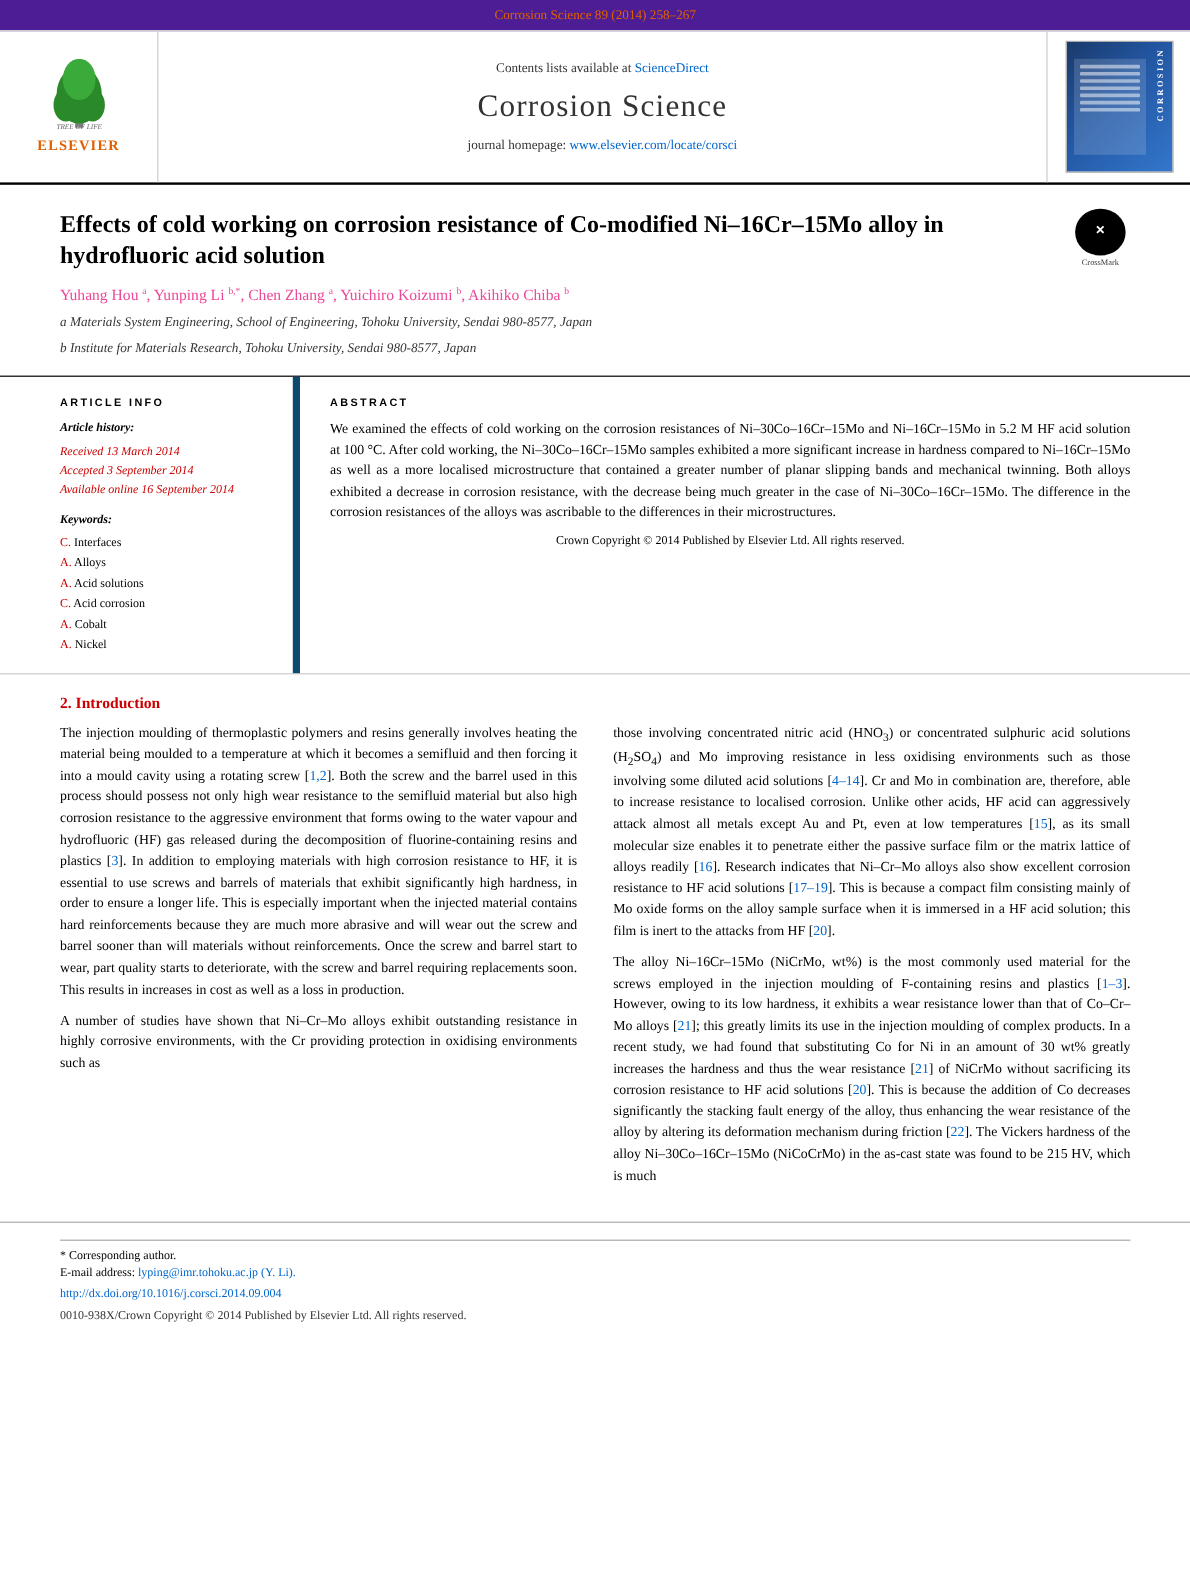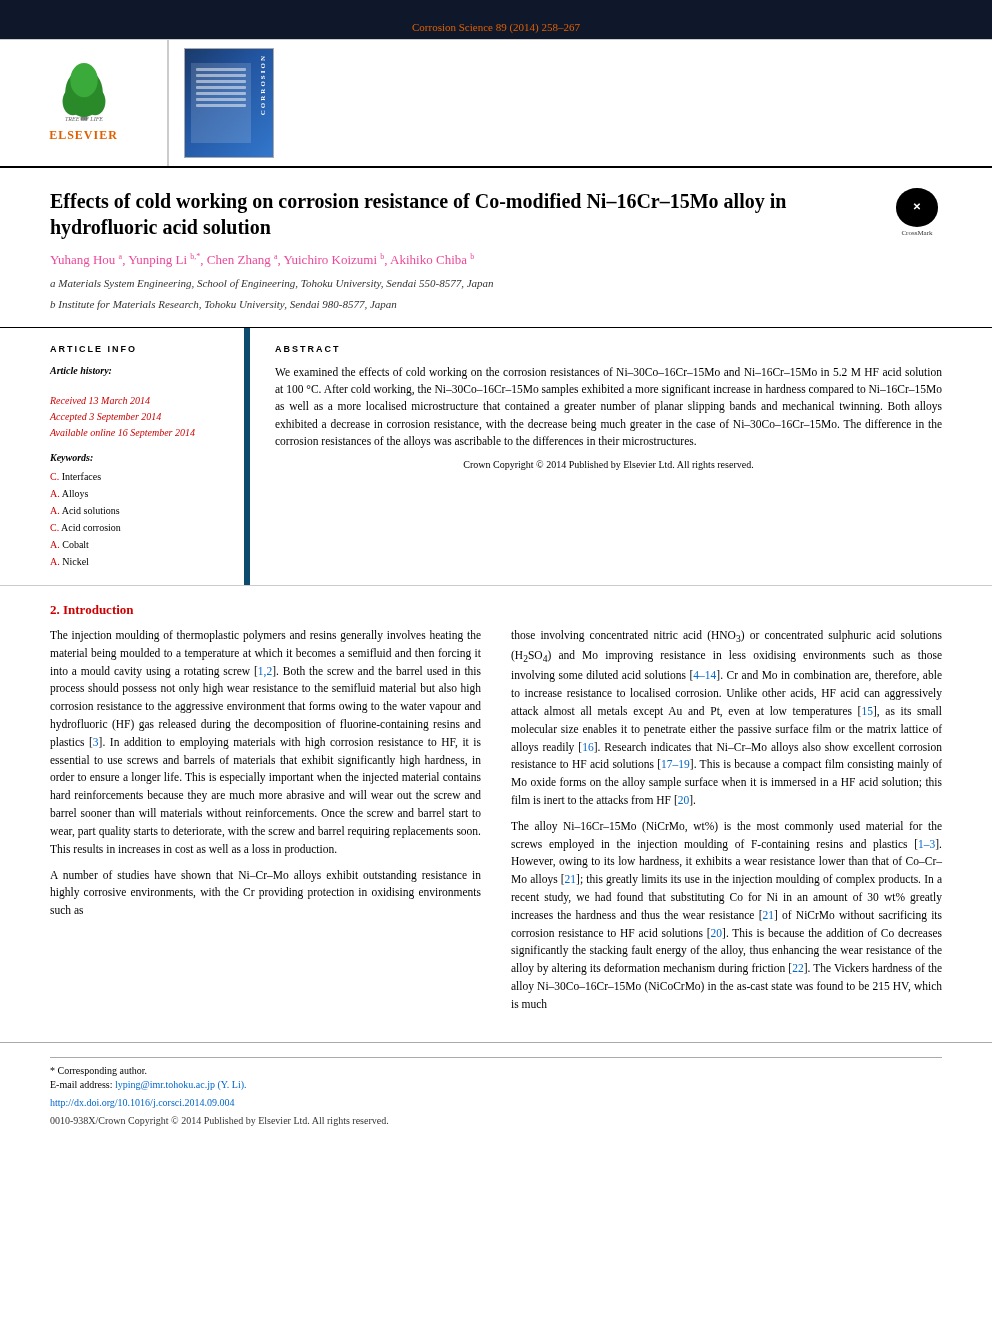--- a/index.html
+++ b/index.html
@@ -12,36 +12,36 @@
       font-size: 13px;
       line-height: 1.4;
     }
     .page {
       width: 992px;
       background: #fff;
       padding: 0;
     }
     
     .top-bar {
-      background: #0f172a;
+      background: #4c1d95;
       text-align: center;
-      padding: 20px 0 4px 0;
+      padding: 6px 0 4px 0;
       border-bottom: 1px solid #ccc;
       font-size: 11px;
       color: #e06000;
     }
     
     .header-area {
       display: flex;
       align-items: stretch;
       border-bottom: 2px solid #000;
       padding: 0;
     }
     .header-left {
-      width: 168px;
+      width: 132px;
       flex-shrink: 0;
       display: flex;
       flex-direction: column;
       align-items: center;
       justify-content: center;
       padding: 10px;
       border-right: 1px solid #ccc;
     }
     .elsevier-logo {
       display: flex;
@@ -222,21 +222,21 @@
       font-weight: bold;
       color: #000;
       margin-bottom: 8px;
       text-transform: uppercase;
       font-family: Arial, sans-serif;
     }
     .article-info-label {
       font-size: 10px;
       font-style: italic;
       color: #000;
-      margin-bottom: 15px;
+      margin-bottom: 5px;
       font-weight: bold;
     }
     .article-info-date {
       font-size: 10px;
       color: #000;
       line-height: 1.6;
     }
     .article-info-date span {
       color: #cc0000;
       font-style: italic;
@@ -351,20 +351,31 @@
           <ellipse cx="40" cy="35" rx="22" ry="28" fill="#2a8a2a"></ellipse>
           <ellipse cx="27" cy="45" rx="12" ry="16" fill="#2a8a2a"></ellipse>
           <ellipse cx="53" cy="45" rx="12" ry="16" fill="#2a8a2a"></ellipse>
           <ellipse cx="40" cy="20" rx="16" ry="20" fill="#3aaa3a"></ellipse>
           <text x="40" y="68" text-anchor="middle" font-size="7" fill="#666" font-style="italic">TREE OF LIFE</text>
         </svg>
         <div class="elsevier-text">ELSEVIER</div>
       </div>
     </div>
 
+    <div class="header-center">
+      <div class="sciencedirect-line">
+        <span>Contents lists available at</span>
+        <a class="sciencedirect-link" href="#">ScienceDirect</a>
+      </div>
+      <div class="journal-title">Corrosion Science</div>
+      <div class="journal-homepage">
+        <span>journal homepage:</span>
+        <a href="#">www.elsevier.com/locate/corsci</a>
+      </div>
+    </div>
 
     <div class="header-right">
       <div class="corrosion-cover">
         <div class="cover-label">CORROSION</div>
         <div class="cover-inner">
           <div class="cover-line"></div>
           <div class="cover-line"></div>
           <div class="cover-line"></div>
           <div class="cover-line"></div>
           <div class="cover-line"></div>
@@ -381,21 +392,21 @@
       <div class="crossmark">
         <div class="crossmark-circle">
           <span style="font-size:10px;">✕</span>
         </div>
         <div class="crossmark-label">CrossMark</div>
       </div>
     </div>
     <div class="authors">
       <span>Yuhang Hou <sup>a</sup>, Yunping Li <sup>b,*</sup>, Chen Zhang <sup>a</sup>, Yuichiro Koizumi <sup>b</sup>, Akihiko Chiba <sup>b</sup></span>
     </div>
-    <div class="affiliation">a Materials System Engineering, School of Engineering, Tohoku University, Sendai 550-8577, Japan</div>
+    <div class="affiliation">a Materials System Engineering, School of Engineering, Tohoku University, Sendai 980-8577, Japan</div>
     <div class="affiliation">b Institute for Materials Research, Tohoku University, Sendai 980-8577, Japan</div>
   </div>
 
   <div class="two-col">
     <div class="left-col">
       <div class="section-header">ARTICLE INFO</div>
 
       <div class="article-info-label">Article history:</div>
       <div class="article-info-date">
         <div>

